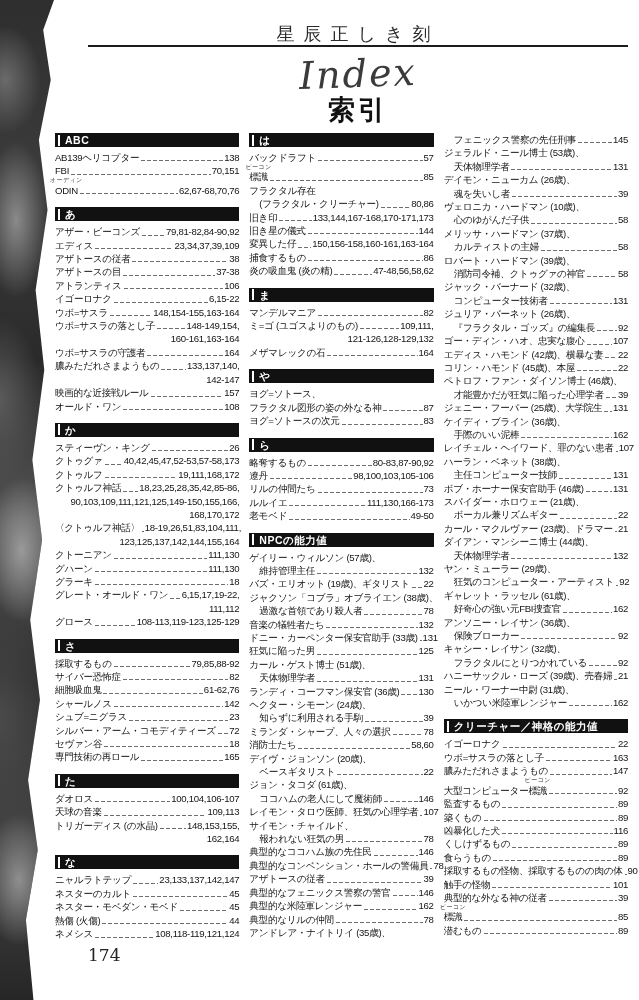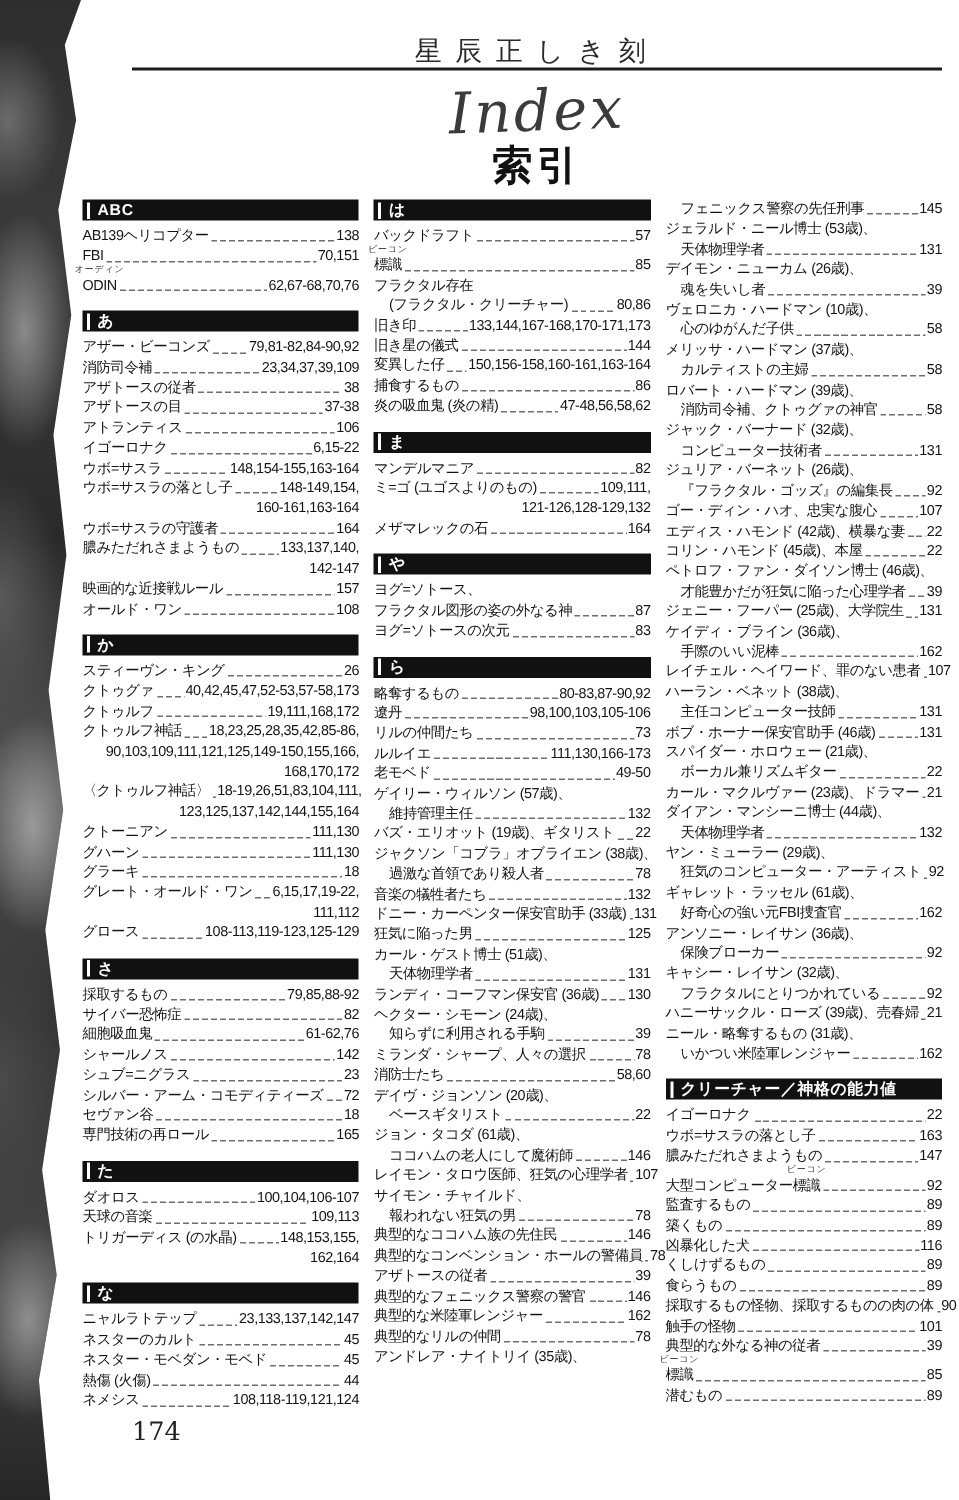--- a/index.html
+++ b/index.html
@@ -115,21 +115,21 @@
         <span class="leader"></span>
         <span class="pages">62,67-68,70,76</span>
       </div>
       <div class="sec-bar"><span>あ</span></div>
       <div class="line">
         <span class="name">アザー・ビーコンズ</span>
         <span class="leader"></span>
         <span class="pages">79,81-82,84-90,92</span>
       </div>
       <div class="line">
-        <span class="name">消防司令補</span>
+        <span class="name">エディス</span>
         <span class="leader"></span>
         <span class="pages">23,34,37,39,109</span>
       </div>
       <div class="line">
         <span class="name">アザトースの従者</span>
         <span class="leader"></span>
         <span class="pages">38</span>
       </div>
       <div class="line">
         <span class="name">アザトースの目</span>
@@ -429,20 +429,21 @@
       <div class="line">
         <span class="name">ルルイエ</span>
         <span class="leader"></span>
         <span class="pages">111,130,166-173</span>
       </div>
       <div class="line">
         <span class="name">老モベド</span>
         <span class="leader"></span>
         <span class="pages">49-50</span>
       </div>
+      <div class="sec-bar"><span>NPCの能力値</span></div>
       <div class="line">
         <span class="name">ゲイリー・ウィルソン (57歳)、</span>
       </div>
       <div class="line ind">
         <span class="name">維持管理主任</span>
         <span class="leader"></span>
         <span class="pages">132</span>
       </div>
       <div class="line">
         <span class="name">バズ・エリオット (19歳)、ギタリスト</span>
@@ -734,21 +735,21 @@
         <span class="name">フラクタルにとりつかれている</span>
         <span class="leader"></span>
         <span class="pages">92</span>
       </div>
       <div class="line">
         <span class="name">ハニーサックル・ローズ (39歳)、売春婦</span>
         <span class="leader"></span>
         <span class="pages">21</span>
       </div>
       <div class="line">
-        <span class="name">ニール・略奪するもの (31歳)、</span>
+        <span class="name">ニール・ワーナー中尉 (31歳)、</span>
       </div>
       <div class="line ind">
         <span class="name">いかつい米陸軍レンジャー</span>
         <span class="leader"></span>
         <span class="pages">162</span>
       </div>
       <div class="sec-bar"><span>クリーチャー／神格の能力値</span></div>
       <div class="line">
         <span class="name">イゴーロナク</span>
         <span class="leader"></span>

